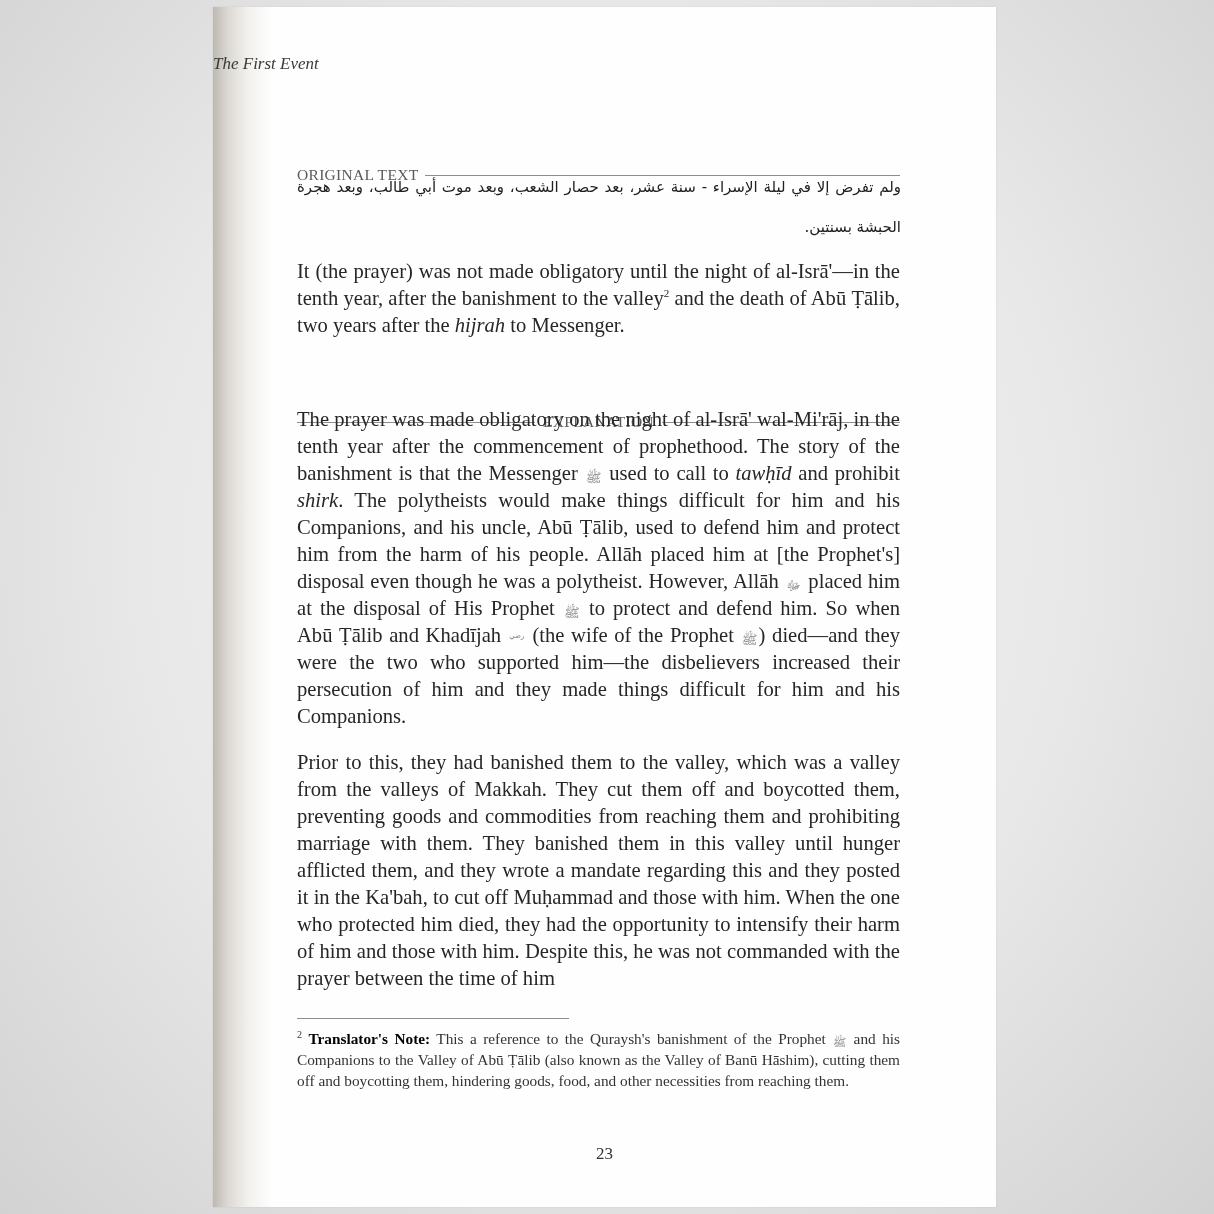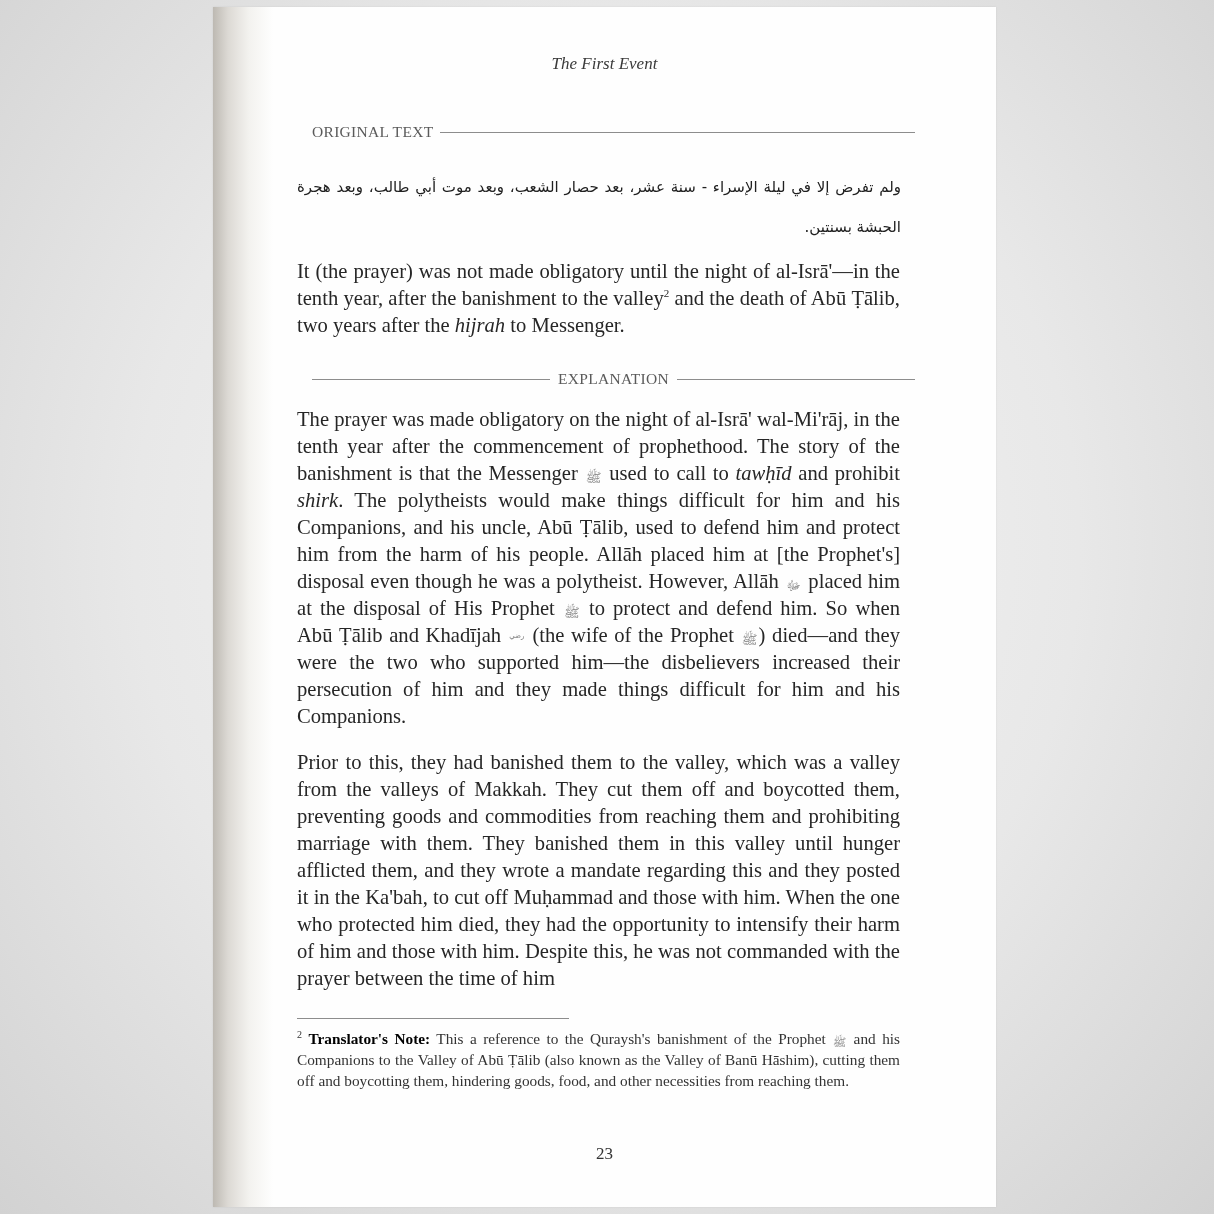--- a/index.html
+++ b/index.html
@@ -11,26 +11,26 @@
   .page {
     position: absolute; left: 213px; top: 7px; width: 783px; height: 1200px;
     background: #fefefe;
     box-shadow: 0 0 2px rgba(0,0,0,0.08);
   }
   .gutter {
     position: absolute; left: 0; top: 0; width: 60px; height: 100%;
     background: linear-gradient(to right, #bdb9b2 0%, #dcd9d4 25%, #f3f2ef 60%, rgba(254,254,254,0) 100%);
   }
   .running-head {
-    position: absolute; left: 0; width: 100%; top: 47px; text-align: center;
+    position: absolute; left: 0; width: 100%; top: 47px; text-align: left;
     font-style: italic; font-size: 17px; color: #3a3a3a;
   }
   .section-rule {
-    position: absolute; left: 99px; width: 603px; display: flex; align-items: center;
-    font-size: 15.5px; letter-spacing: 0.3px; color: #5a5a5a;
+    position: absolute; left: 84px; width: 603px; display: flex; align-items: center;
+    font-size: 15.5px; letter-spacing: 0.3px; color: #5a5a5a; margin-top: 43px;
   }
   .section-rule .line { flex: 1; height: 1px; background: #8d8d8d; }
   .section-rule .lbl { white-space: nowrap; }
   .rule-original { top: 116px; }
   .rule-original .lbl { margin-right: 7px; }
   .rule-explanation { top: 363px; }
   .rule-explanation .lbl { margin: 0 8px; }
   .arabic {
     position: absolute; left: 84px; width: 604px; top: 160px;
     direction: rtl; text-align: justify; text-align-last: right;

